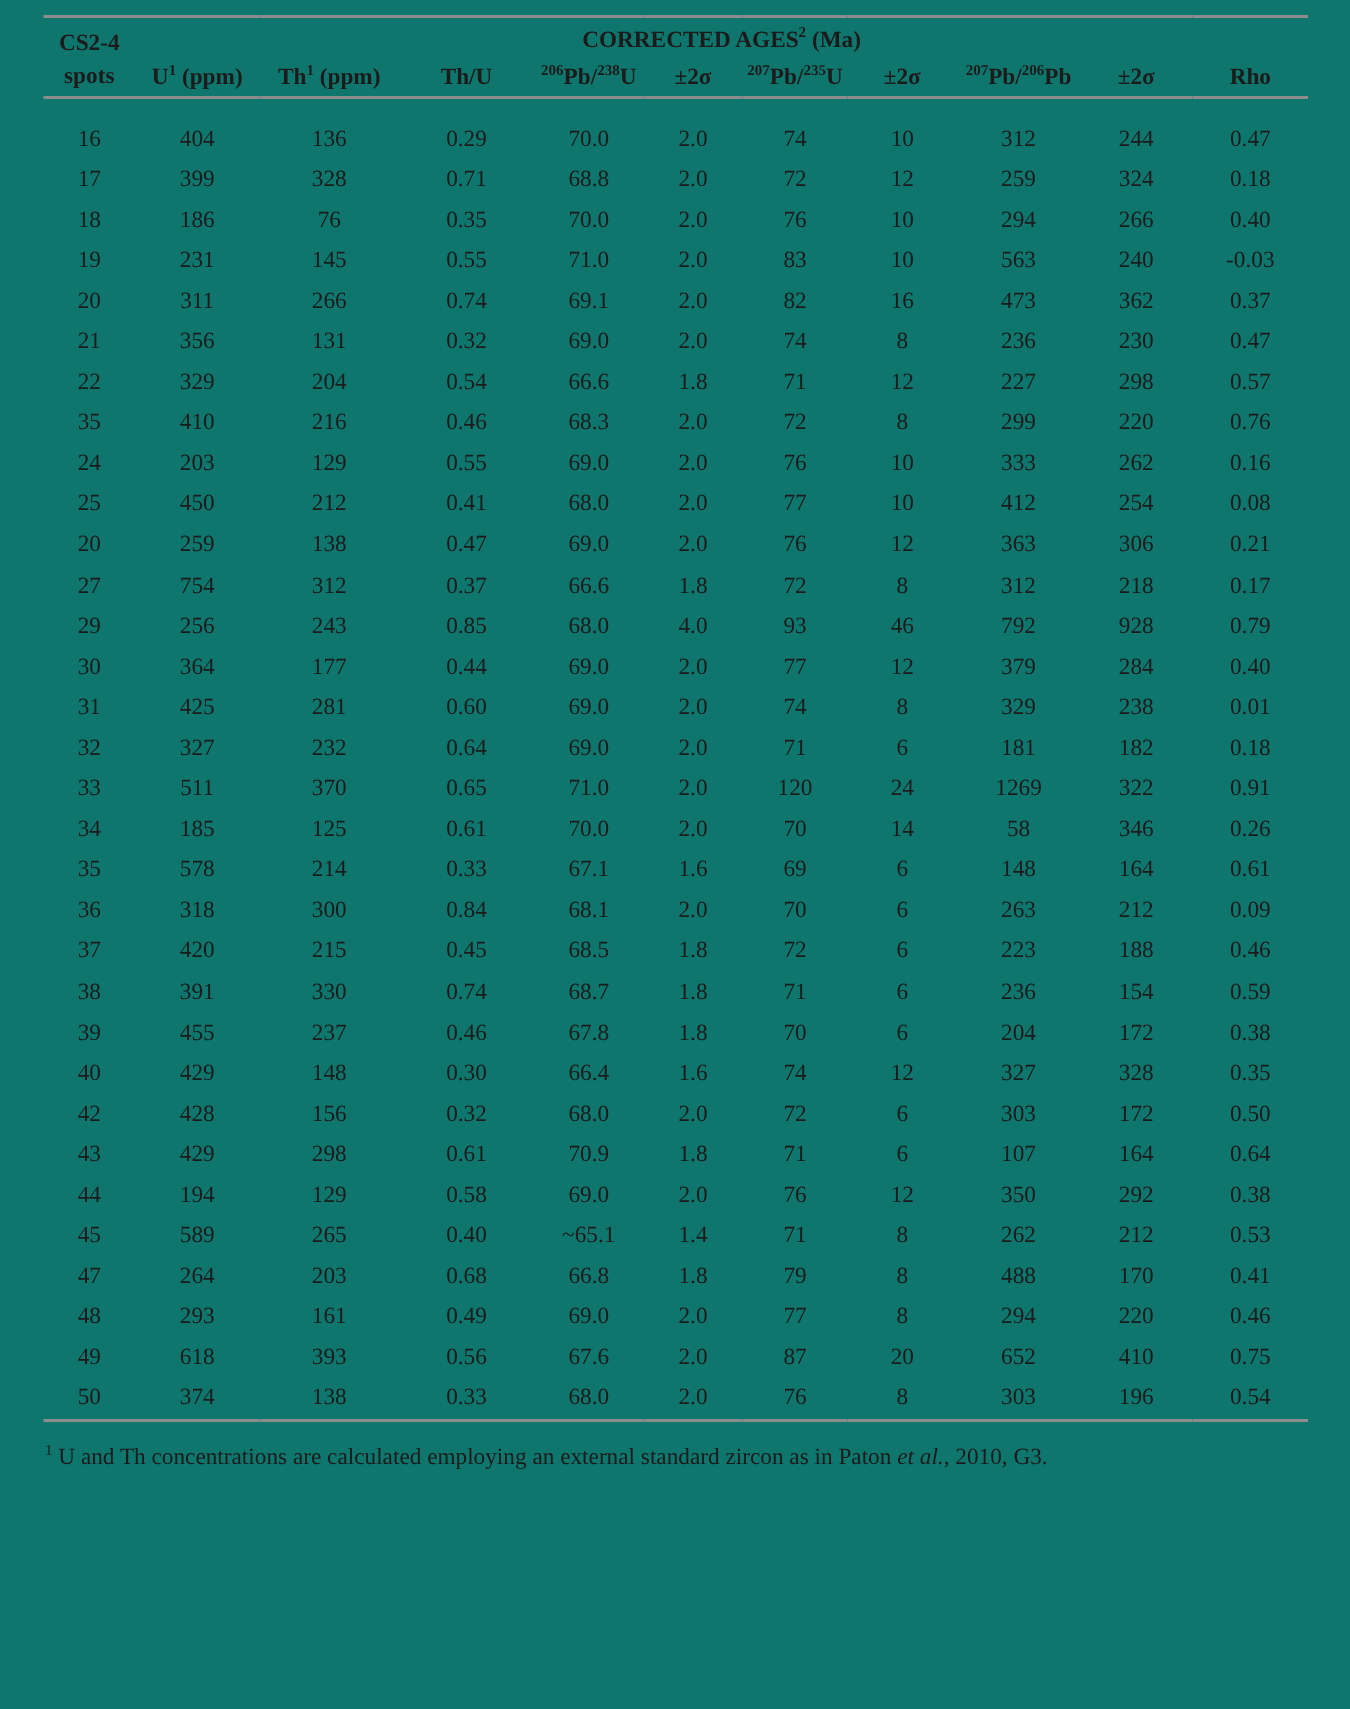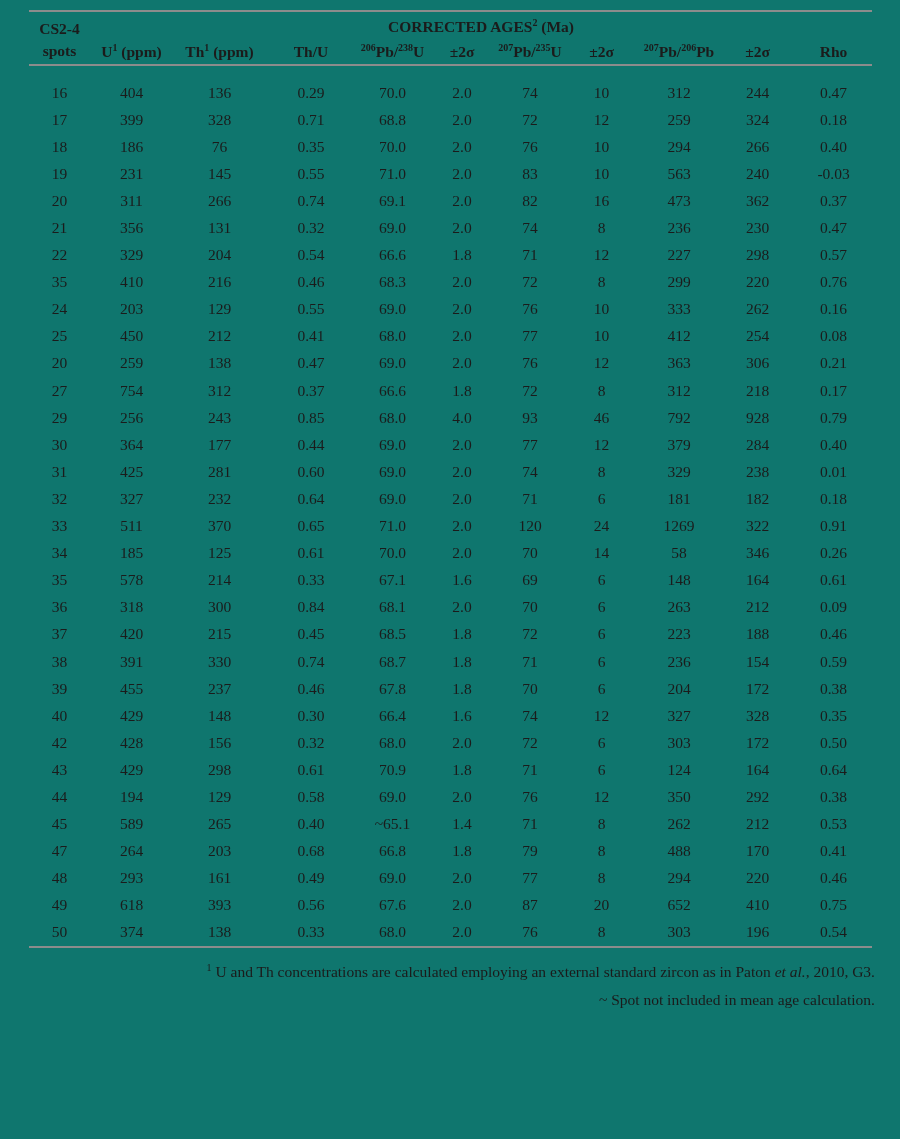--- a/index.html
+++ b/index.html
@@ -61,21 +61,20 @@
   sup {
     font-size: 10px;
     line-height: 0;
     vertical-align: super;
   }
   .footnotes {
     position: absolute;
     left: 30px;
     top: 962px;
     width: 845px;
-    text-align: right;
   }
   .footnote {
     font-size: 15.5px;
     line-height: 19px;
     margin: 0 0 8.6px 0;
     white-space: nowrap;
   }
 </style>
 </head>
 <body>
@@ -445,21 +444,21 @@
         </tr>
         <tr>
           <td>43</td>
           <td>429</td>
           <td>298</td>
           <td>0.61</td>
           <td>70.9</td>
           <td>1.8</td>
           <td>71</td>
           <td>6</td>
-          <td>124</td>
+          <td>107</td>
           <td>164</td>
           <td>0.64</td>
         </tr>
         <tr>
           <td>44</td>
           <td>194</td>
           <td>129</td>
           <td>0.58</td>
           <td>69.0</td>
           <td>2.0</td>
@@ -532,16 +531,15 @@
           <td>8</td>
           <td>303</td>
           <td>196</td>
           <td>0.54</td>
         </tr>
       </tbody>
   </table>
 
   <div class="footnotes">
     <div class="footnote"><sup>1</sup> U and Th concentrations are calculated employing an external standard zircon as in Paton <i>et al.</i>, 2010, G3.</div>
-    <div class="footnote">~ Spot not included in mean age calculation.</div>
   </div>
 
 </div>
 
 </body></html>

